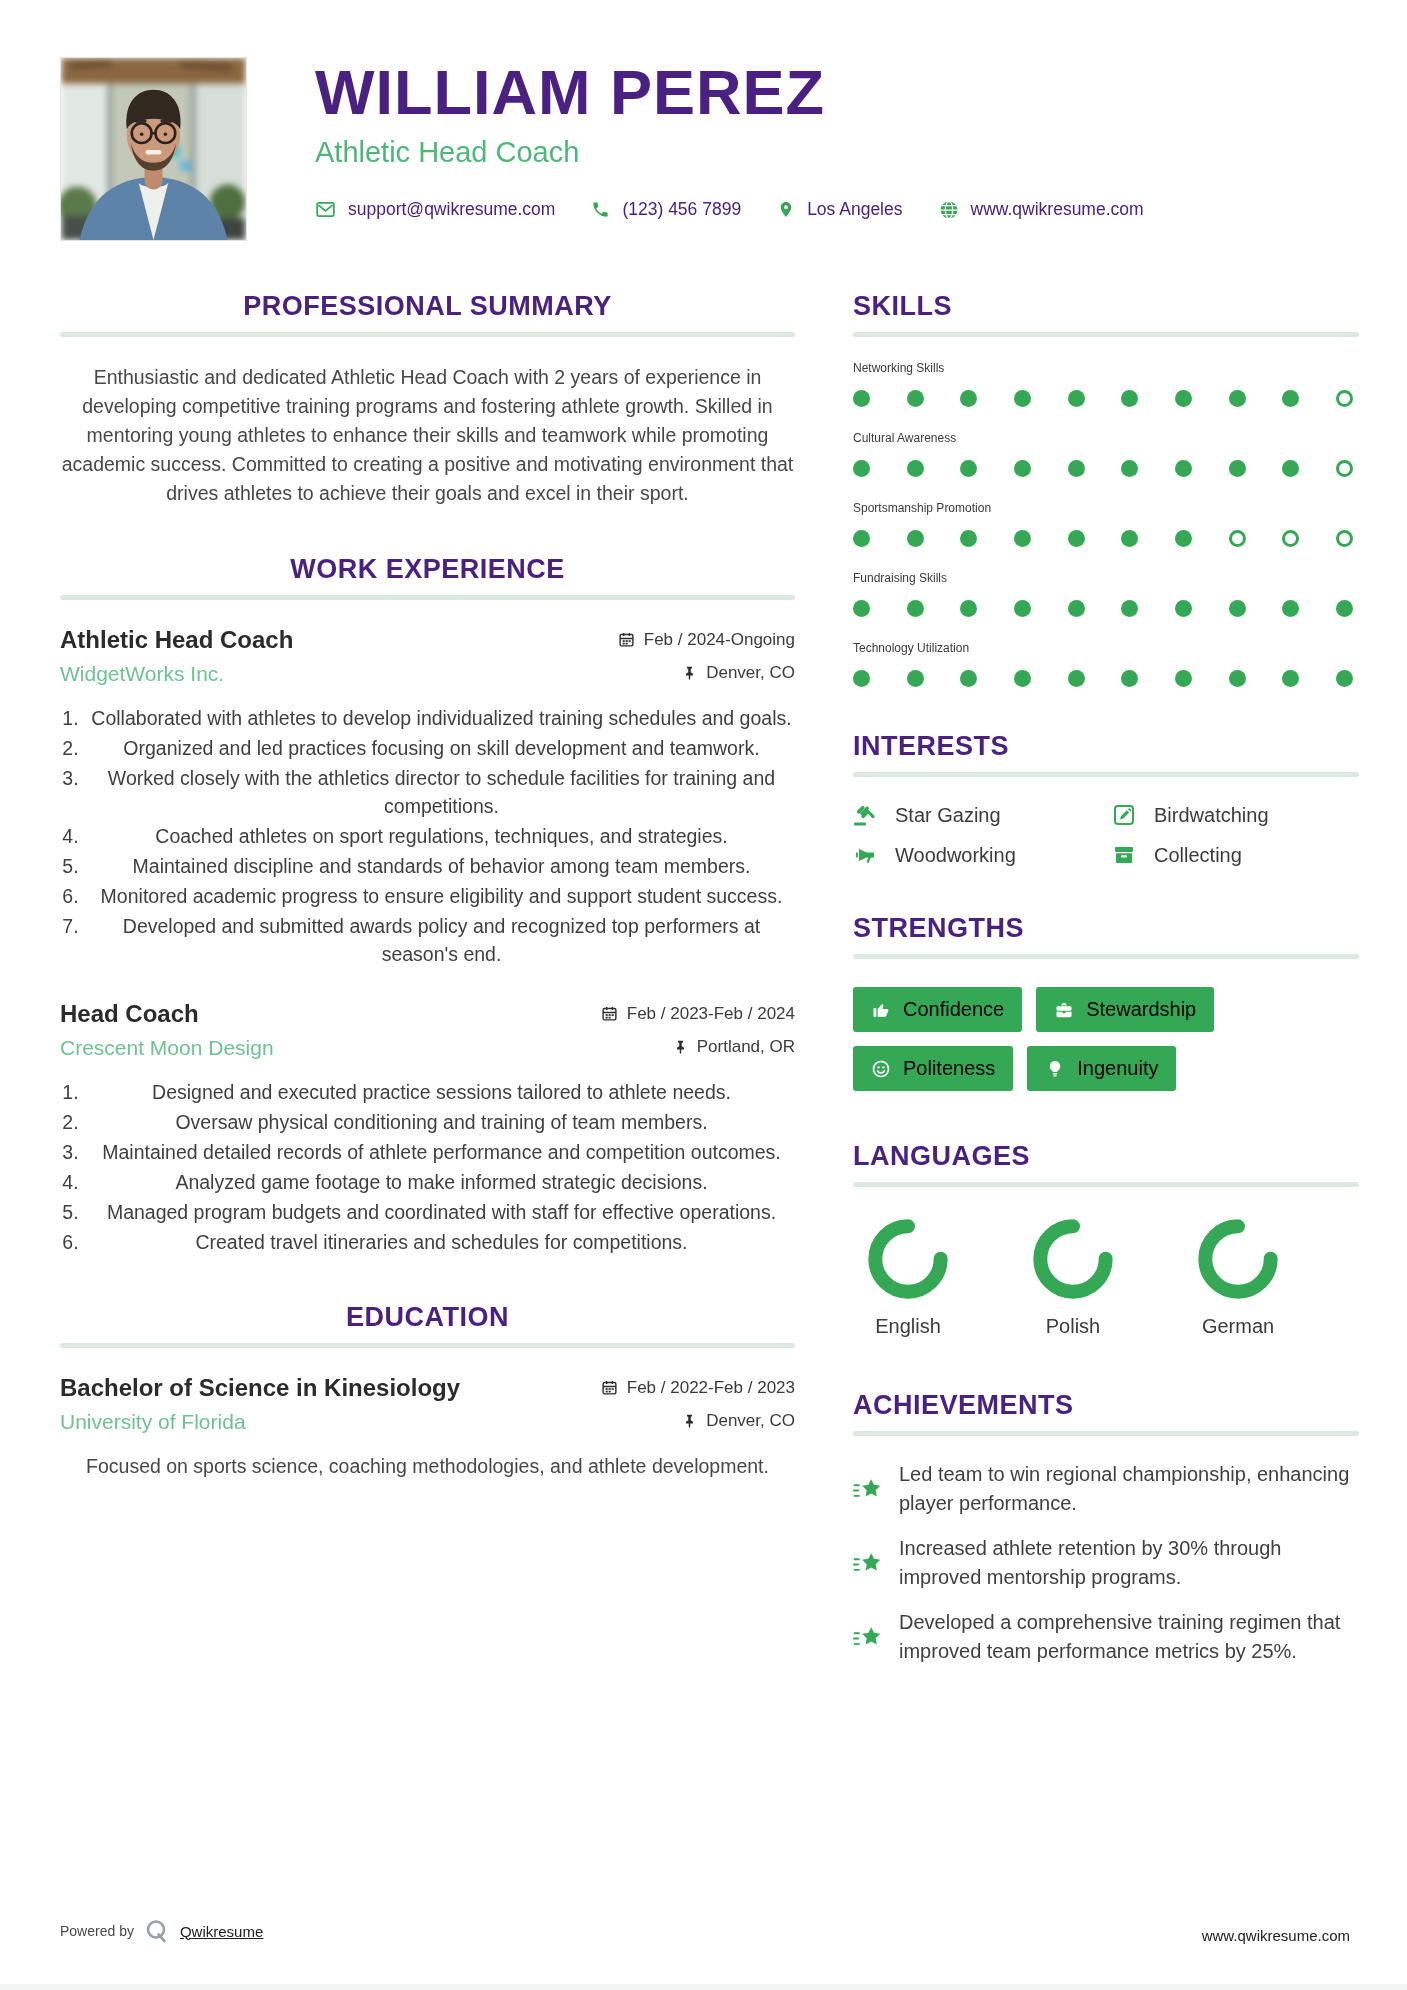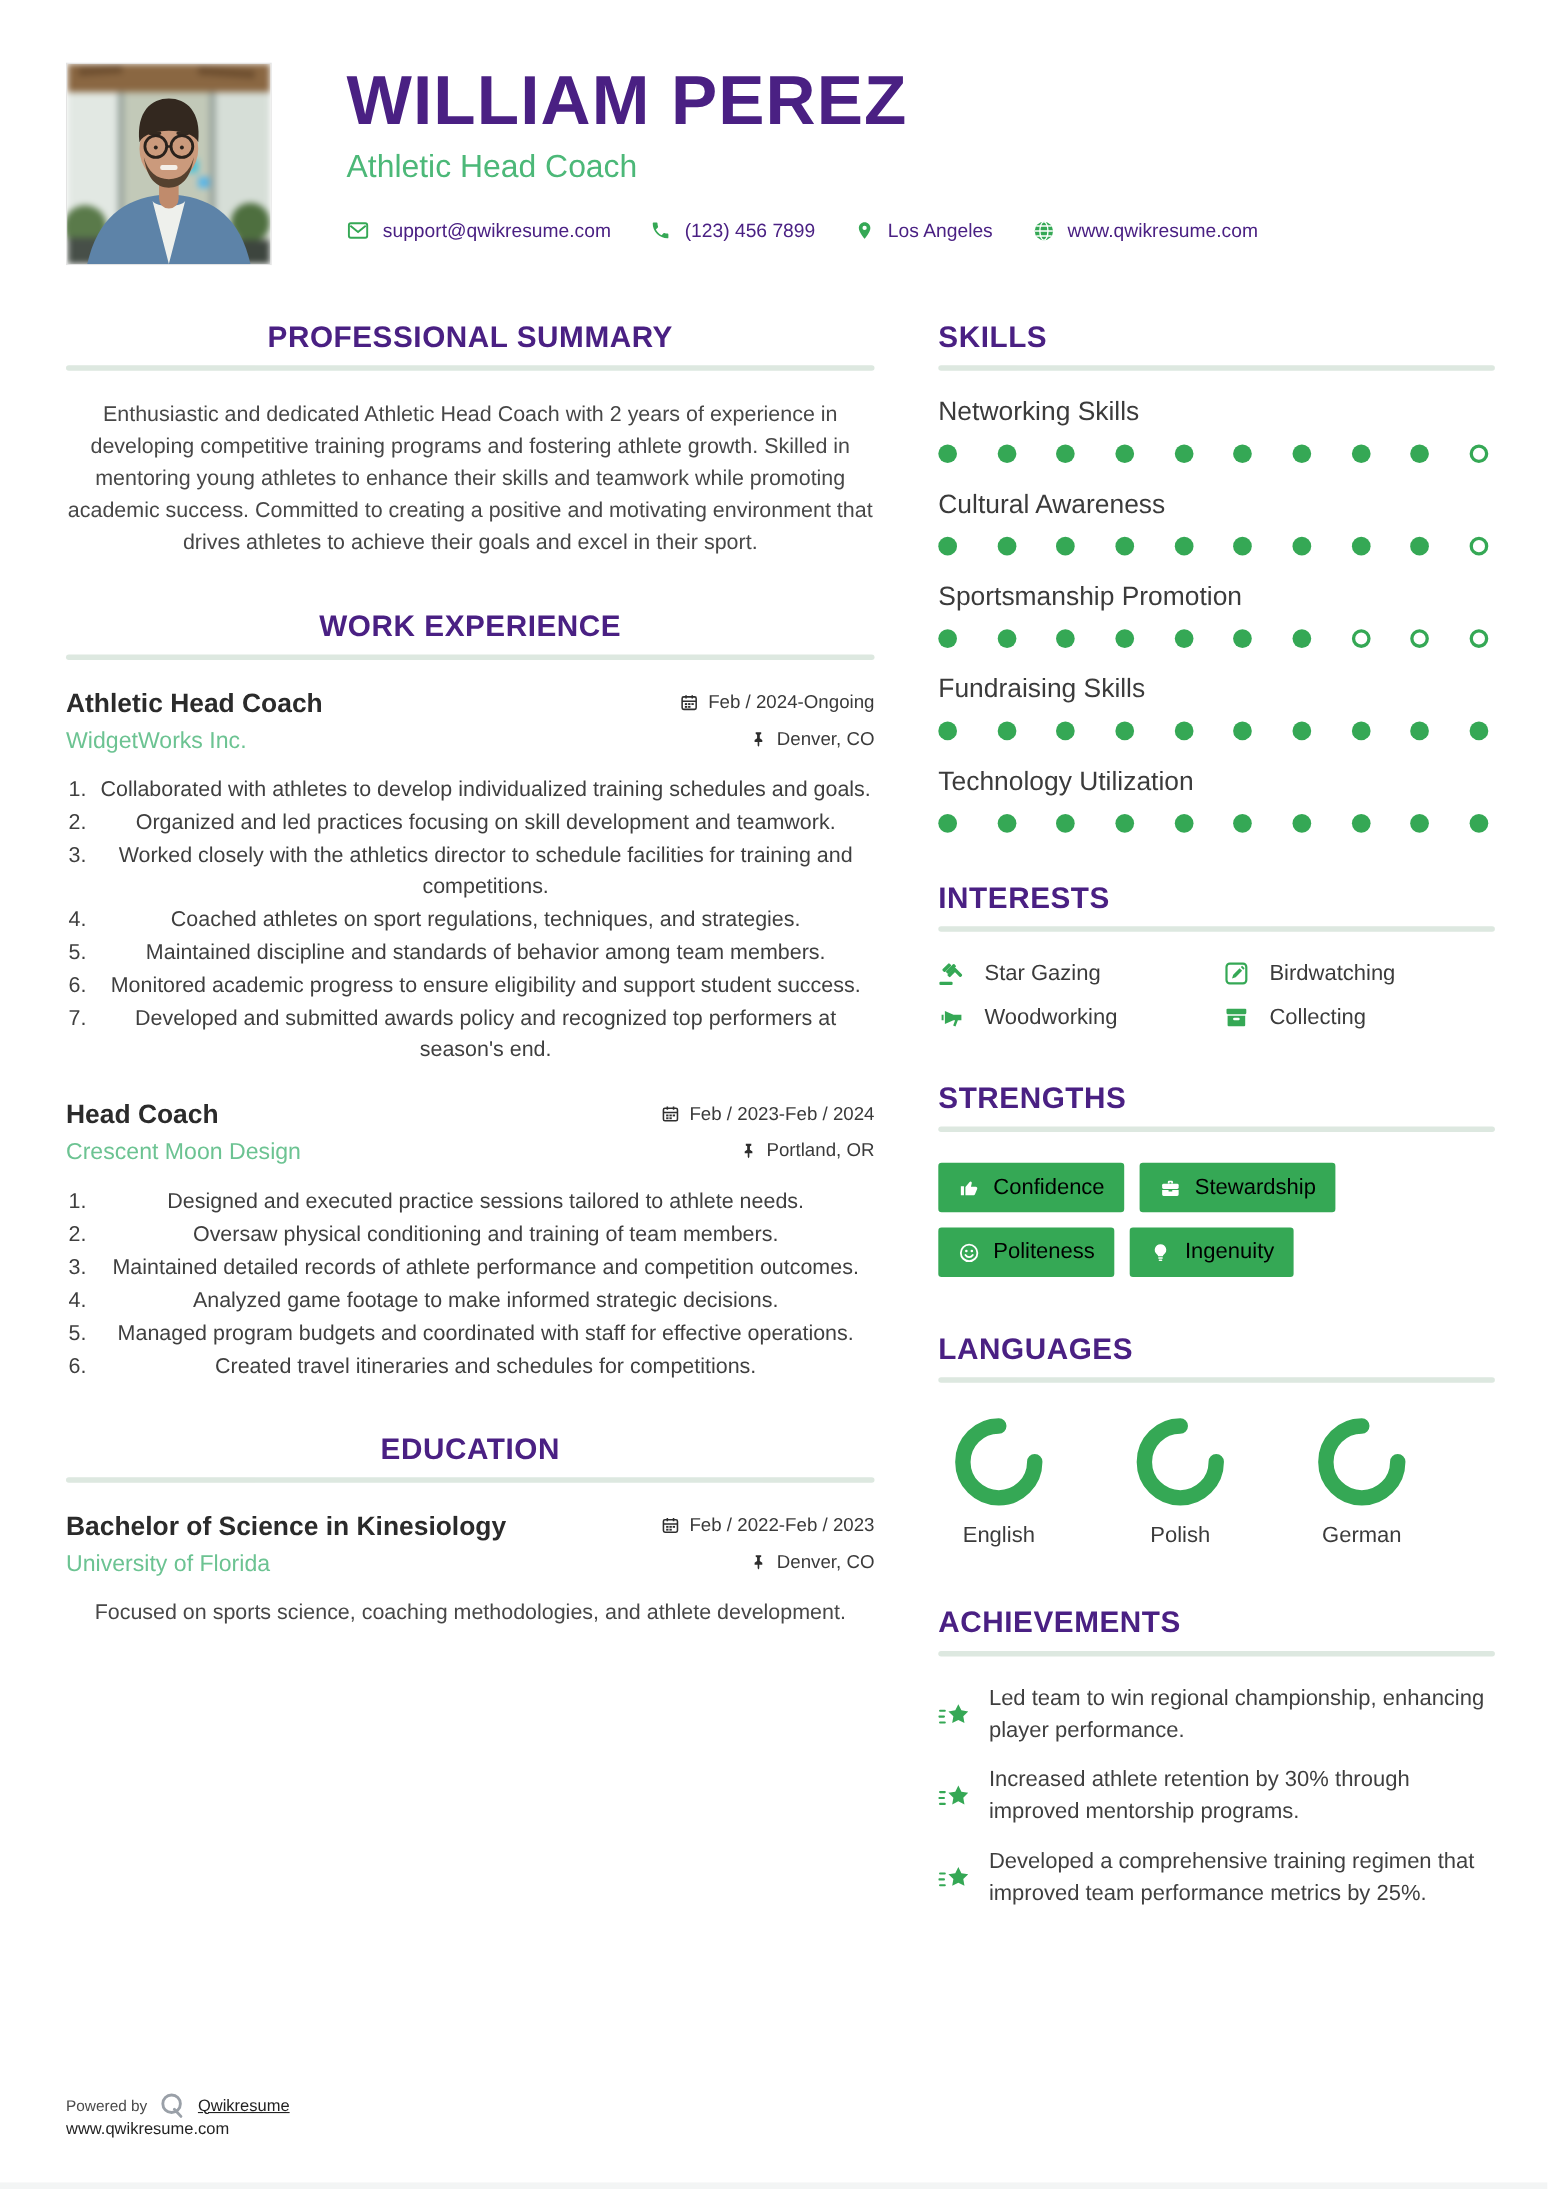--- a/index.html
+++ b/index.html
@@ -47,21 +47,21 @@
   .job-date,.job-loc{font-size:17px;color:#3a3a3a;display:flex;align-items:center;gap:9px;}
   .company{font-size:21px;color:var(--green-light);margin-top:8px;}
   .job-loc{margin-top:8px;}
   ol.bullets{margin-top:18px;padding-left:24px;}
   ol.bullets li{font-size:19.5px;line-height:28px;color:#3f3f3f;padding-left:4px;margin-bottom:2px;}
   ol.bullets li::marker{color:#3f3f3f;}
   .edu-desc{margin-top:18px;font-size:19.5px;line-height:29px;color:#474747;}
 
   
   .skill{margin-top:24px;}
-  .skill-label{font-size:24px;color:#3b3b3b;}
+  .skill-label{font-size:12px;color:#3b3b3b;}
   .dots{display:flex;justify-content:space-between;margin-top:15px;padding-right:6px;}
   .dot{width:17px;height:17px;border-radius:50%;}
   .dot.filled{background:var(--green);}
   .dot.empty{background:#fff;border:3.5px solid var(--green);}
 
   .interests-grid{display:grid;grid-template-columns:1fr 1fr;row-gap:16px;column-gap:12px;margin-top:26px;}
   .interest{display:flex;align-items:center;gap:18px;font-size:20px;color:#3b3b3b;}
 
   .badges{display:flex;flex-wrap:wrap;gap:14px;margin-top:28px;}
   .badge{display:inline-flex;align-items:center;gap:12px;background:var(--green);color:#000000;font-size:20px;padding:11px 18px;border-radius:3px;}
@@ -71,21 +71,21 @@
   .lang svg{display:block;margin:0 auto;}
   .lang-label{margin-top:14px;font-size:20px;color:#3b3b3b;}
 
   .ach-list{margin-top:24px;}
   .ach{display:flex;gap:16px;margin-top:16px;}
   .ach:first-child{margin-top:0;}
   .ach-text{font-size:20px;line-height:29px;color:#3f3f3f;}
   .ach .icon{flex:0 0 auto;margin-top:2px;}
 
   
-  .footer{position:absolute;left:60px;right:57px;bottom:46px;display:flex;justify-content:space-between;align-items:flex-start;flex-direction:column;}
+  .footer{position:absolute;left:60px;right:57px;bottom:46px;display:flex;justify-content:space-between;align-items:flex-end;}
   .powered{display:flex;align-items:center;gap:10px;font-size:14px;color:#4a4a4a;}
   .brand-link{font-size:15px;color:#222;text-decoration:underline;}
   .footer-url{font-size:15px;color:#222;}
   .bottom-strip{position:absolute;left:0;right:0;bottom:0;height:6px;background:#f3f5f5;}
 </style>
 </head>
 <body>
 
 <div class="page">
 

